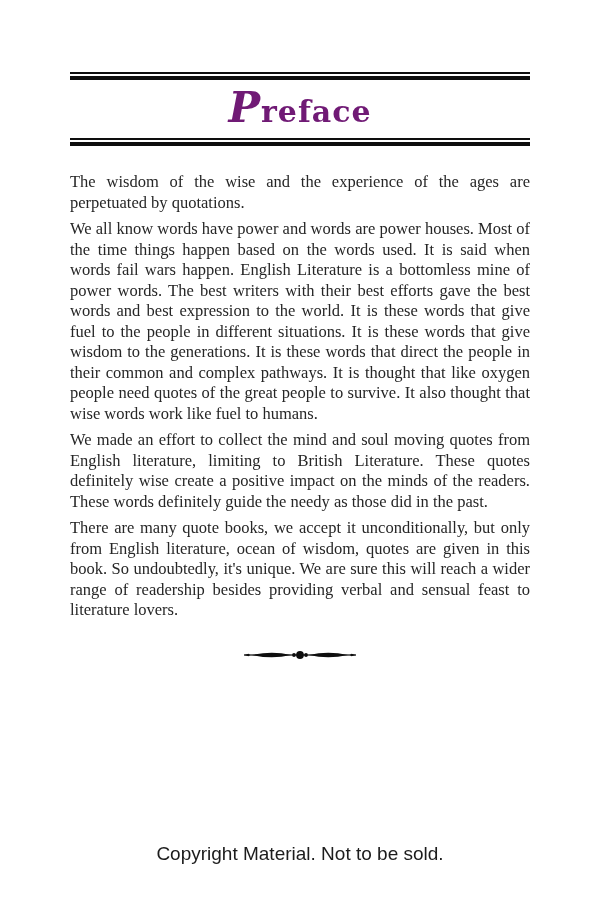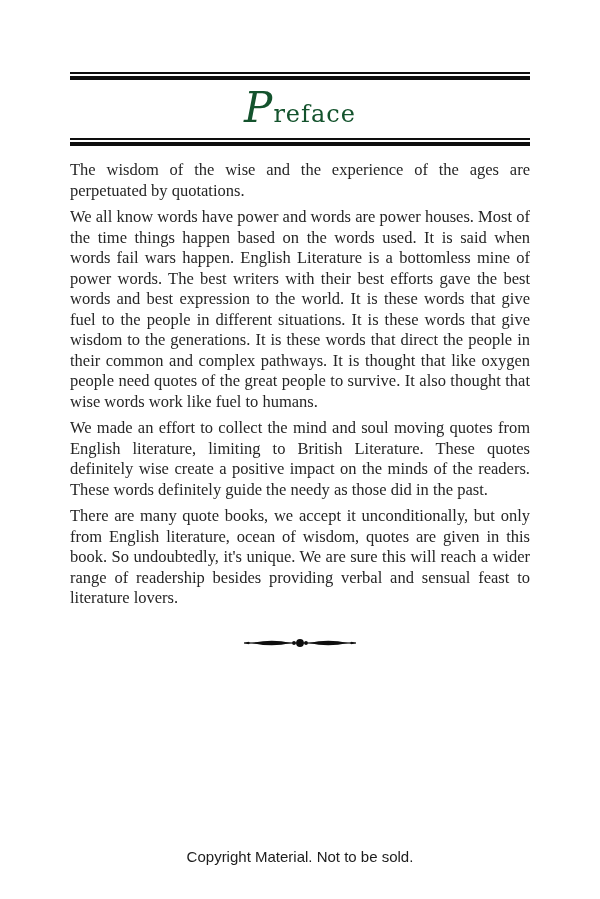--- a/index.html
+++ b/index.html
@@ -35,33 +35,33 @@
     height: 2px;
     background: transparent;
   }
   .double-rule .thick {
     height: 4px;
     background: #0e0e0e;
   }
   h1.page-title {
     margin: 4px 0 6px 0;
     text-align: center;
-    font-size: 24px;
+    font-size: 30px;
     line-height: 1.15;
-    font-weight: normal;
+    font-weight: bold;
     letter-spacing: 1px;
-    color: #14532d;
+    color: #701a75;
     font-family: "DejaVu Serif", "Liberation Serif", serif;
   }
   h1.page-title::first-letter {
     font-style: italic;
     font-size: 42px;
   }
   .body-text {
-    margin-top: 14px;
+    margin-top: 26px;
   }
   .body-text p {
     margin: 0 0 6px 0;
     font-size: 16.5px;
     line-height: 20.5px;
     text-align: justify;
     text-justify: inter-word;
     color: #262626;
   }
   .ornament {
@@ -72,21 +72,21 @@
     display: inline-block;
     vertical-align: middle;
   }
   .footer {
     position: absolute;
     bottom: 34px;
     left: 0;
     width: 100%;
     text-align: center;
     font-family: "Liberation Sans", sans-serif;
-    font-size: 15px;
+    font-size: 19px;
     color: #1c1c1c;
   }
 </style>
 </head>
 <body>
 
 <div class="page">
   <div class="content">
 
     <div class="double-rule">

